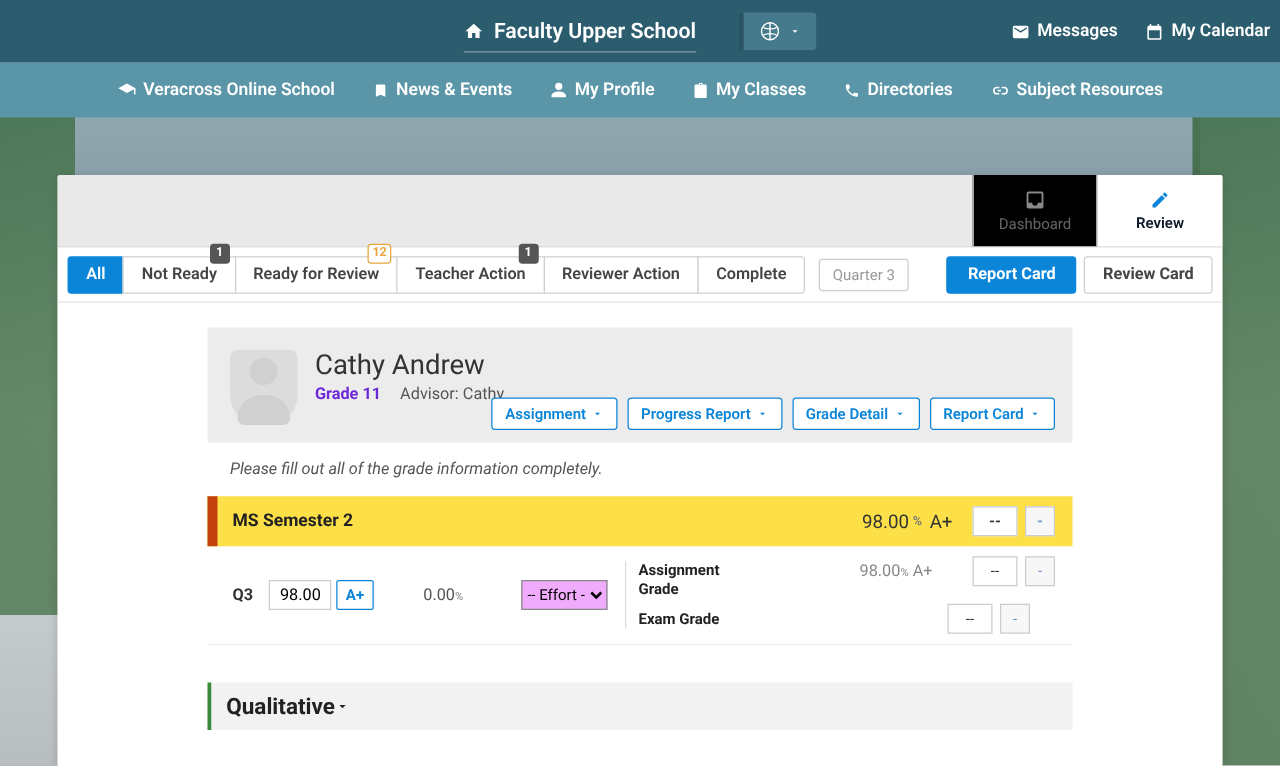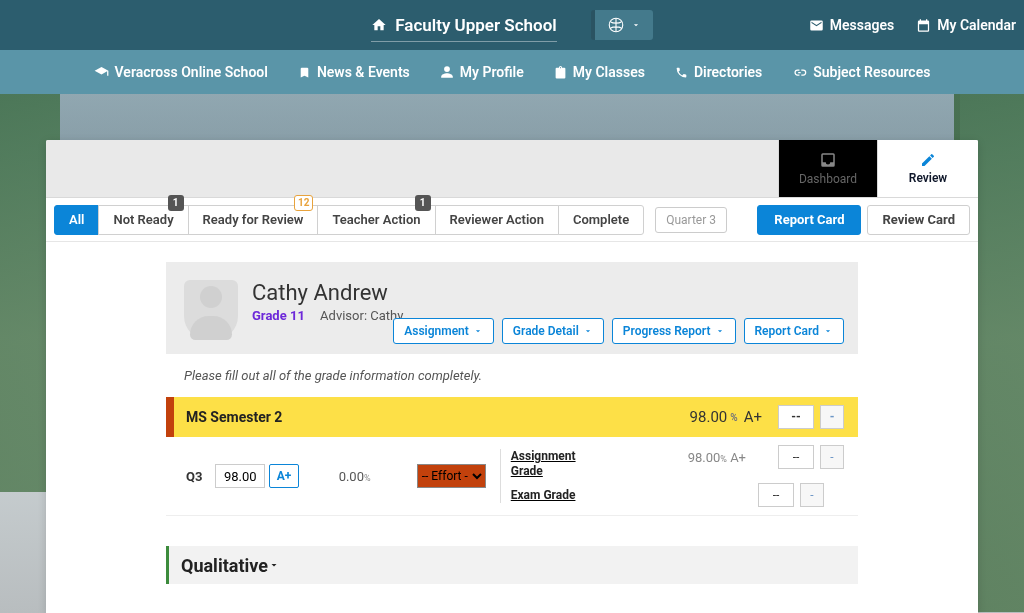--- a/index.html
+++ b/index.html
@@ -64,26 +64,26 @@
   .section-header .letter { font-size: 15px; color: #333; margin-right: 16px; font-weight: 400;}
   .ddash { width: 36px; height: 24px; border: 1px solid #ccc; background: #fff; display: flex; align-items: center; justify-content: center; font-size: 12px; color: #333; margin-right: 6px; }
   .dbtn { width: 24px; height: 24px; border: 1px solid #ccc; background: #f7f7f7; display: flex; align-items: center; justify-content: center; font-size: 12px; color: #6c96c6; cursor: pointer; }
 
   .section-row { display: flex; align-items: center; padding: 8px 14px; font-size: 13px; border-bottom: 1px solid #eee; }
   .qlabel { width: 30px; font-weight: 700; color: #333; margin-left: 6px; }
   .grade-input { width: 50px; height: 24px; border: 1px solid #ccc; text-align: center; font-size: 13px; margin-right: 4px; }
   .letter-pill { width: 30px; height: 24px; border: 1px solid #0b85d8; color: #0b85d8; font-weight: 700; font-size: 12px; display: flex; align-items: center; justify-content: center; border-radius: 2px; margin-right: 40px; }
   .zero { color: #555; width: 80px; }
   .zero .pct2 { font-size: 9px; color: #888; }
-  .effort-select { height: 24px; border: 1px solid #888; font-size: 12px; margin-left: auto; margin-right: 14px; background: #c2410c;}
+  .effort-select { height: 24px; border: 1px solid #888; font-size: 12px; margin-left: auto; margin-right: 14px; background: #f0abfc;}
   .sub-col { width: 170px; border-left: 1px solid #ddd; padding-left: 10px; }
   .sub-label { font-size: 12px; font-weight: 700; color: #222; line-height: 1.2; }
   .sub-grade { width: 80px; text-align: right; font-size: 13px; color: #888; }
   .sub-controls { display: flex; align-items: center; margin-left: 12px; }
-  .sub-row { display: flex; align-items: flex-end; margin-bottom: 10px; text-decoration: underline; }
+  .sub-row { display: flex; align-items: flex-end; margin-bottom: 10px; }
   .sub-row:last-child { margin-bottom: 0; }
 
   .qual-header { display: flex; align-items: center; height: 38px; background: #f2f2f2; border-left: 3px solid #3c8b3c; padding: 0 14px 0 12px; font-size: 18px; font-weight: 700; color: #222; margin-top: 30px; }
 
   .icn { display: inline-flex; }
 </style>
 </head>
 <body>
 
 <div class="bg-img"></div>
@@ -252,29 +252,29 @@
         <div class="student-actions">
           <div class="sbtn">
             <span>Assignment</span>
             <span class="icn">
                 <svg width="10" height="10" viewBox="0 0 24 24" fill="#0b85d8">
                   <path d="M7 10l5 5 5-5z"></path>
                 </svg>
               </span>
           </div>
           <div class="sbtn">
-            <span>Grade Detail</span>
+            <span>Progress Report</span>
             <span class="icn">
                 <svg width="10" height="10" viewBox="0 0 24 24" fill="#0b85d8">
                   <path d="M7 10l5 5 5-5z"></path>
                 </svg>
               </span>
           </div>
           <div class="sbtn">
-            <span>Progress Report</span>
+            <span>Grade Detail</span>
             <span class="icn">
                 <svg width="10" height="10" viewBox="0 0 24 24" fill="#0b85d8">
                   <path d="M7 10l5 5 5-5z"></path>
                 </svg>
               </span>
           </div>
           <div class="sbtn">
             <span>Report Card</span>
             <span class="icn">
                 <svg width="10" height="10" viewBox="0 0 24 24" fill="#0b85d8">

